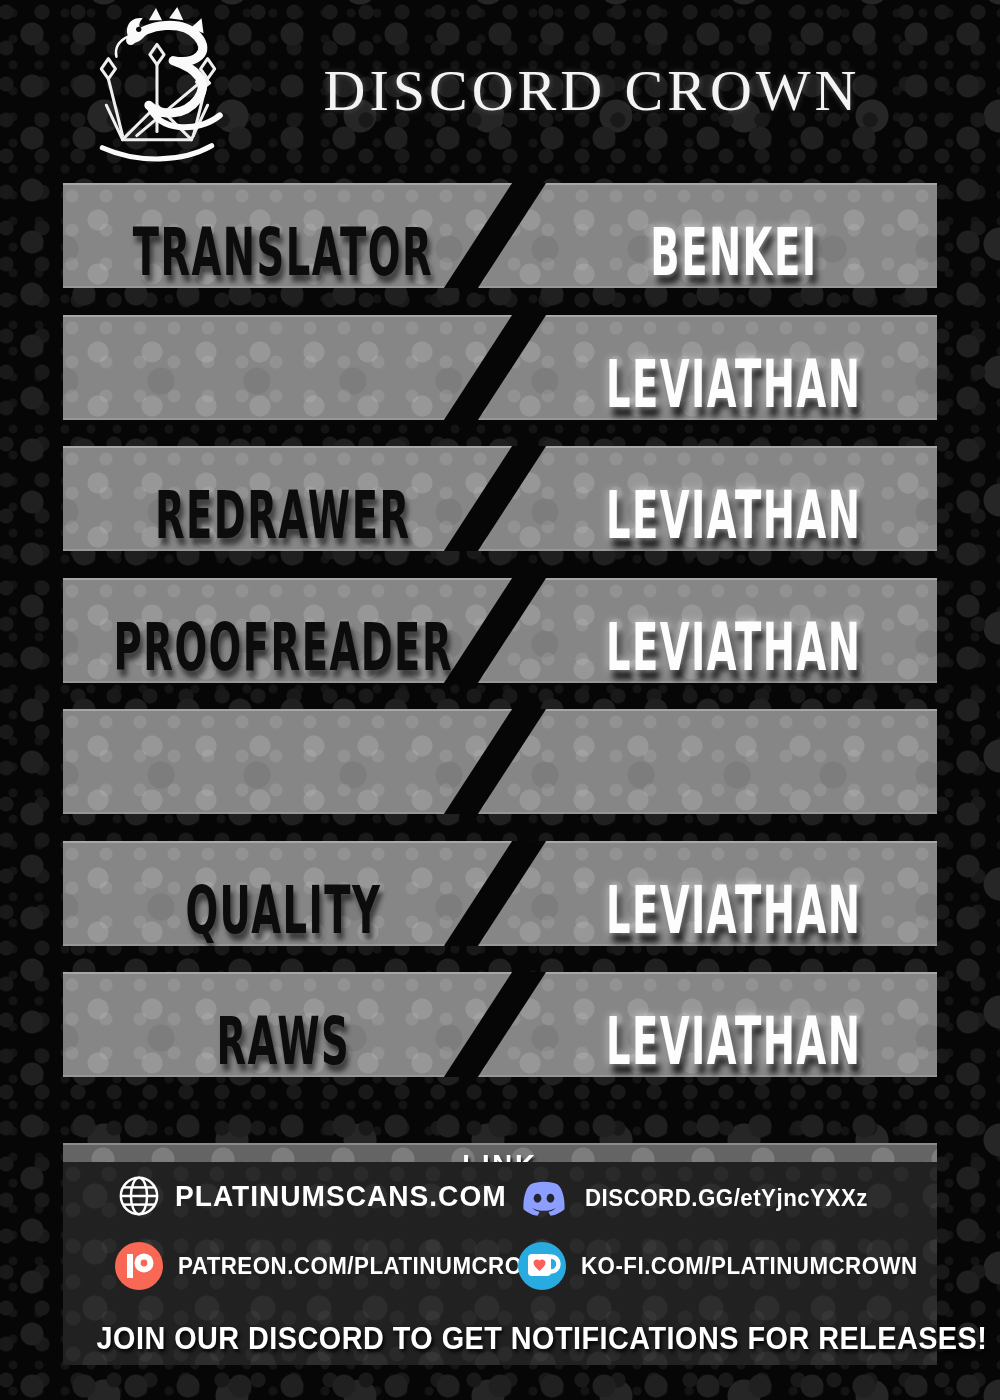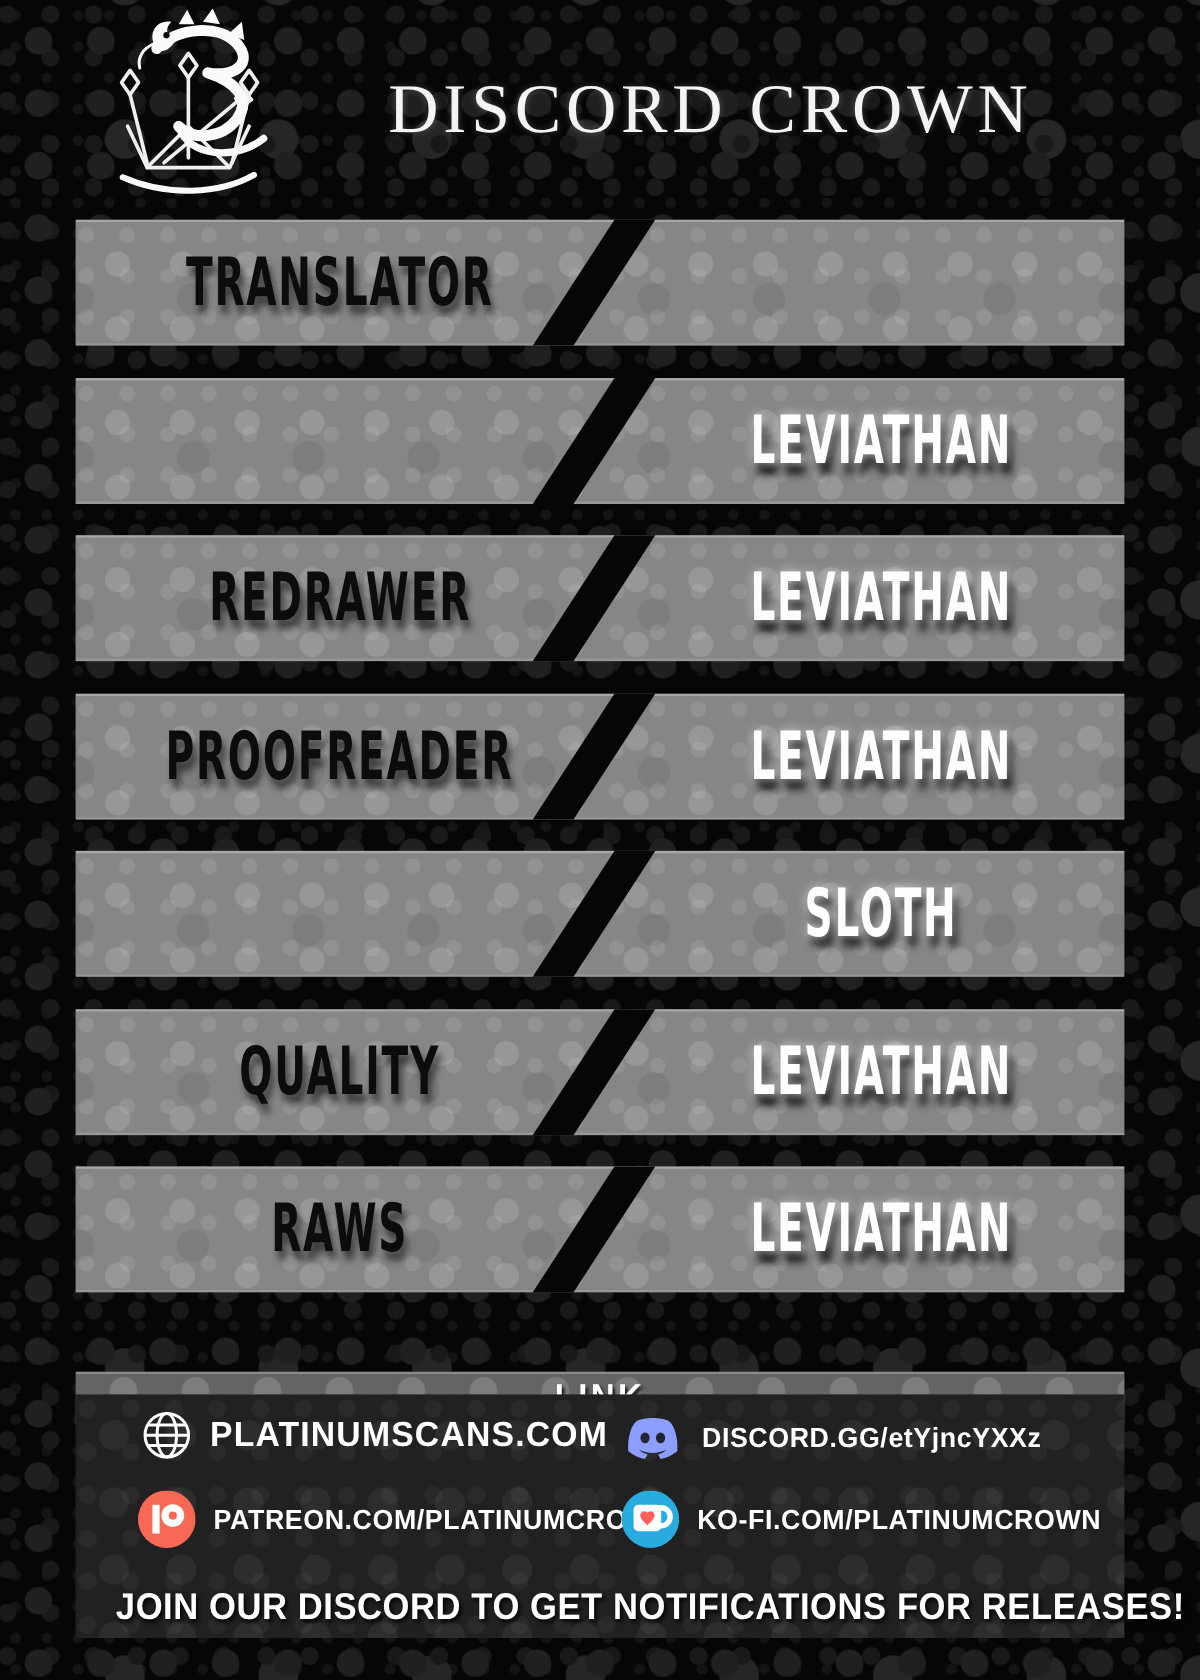--- a/index.html
+++ b/index.html
@@ -38,22 +38,22 @@
       radial-gradient(circle,rgba(0,0,0,.07) 0 13px,transparent 14px);
     background-size:54px 54px,34px 34px,96px 96px;
     background-position:8px 10px,26px 30px,50px 18px;
     box-shadow:inset 0 2px 0 rgba(255,255,255,.28),inset 0 -2px 0 rgba(255,255,255,.14);
   }
   .slash{
     position:absolute;top:-12px;height:129px;left:415px;width:34px;
     background:#060606;transform:skewX(-33deg);
   }
   .role,.name{
-    position:absolute;top:0;height:100%;display:flex;align-items:center;justify-content:center;
-    font-family:"DejaVu Sans",sans-serif;font-weight:700;font-size:44px;white-space:nowrap;
+    position:absolute;top:16px;height:100%;display:flex;align-items:center;justify-content:center;
+    font-family:"DejaVu Sans",sans-serif;font-weight:700;font-size:52px;white-space:nowrap;
   }
   .role{left:0;width:440px;}
   .name{left:468px;width:406px;}
   .role span{
     display:inline-block;transform:scale(.74,1.26);letter-spacing:2px;
     color:#0c0c0c;text-shadow:4px 6px 6px rgba(0,0,0,.55);
   }
   .name span{
     display:inline-block;transform:scale(.74,1.26);letter-spacing:2px;
     color:#fdfdfd;
@@ -141,20 +141,23 @@
       <circle cx="60" cy="23" r="2.6" fill="#0a0a0a"></circle>
     </svg>
     <div class="title">DISCORD CROWN</div>
   </div>
 
   <div class="credit-row" style="top:183px">
     <div class="slash"></div>
     <div class="role">
         <span>TRANSLATOR</span>
       </div>
+    <div class="name">
+        <span>BENKEI</span>
+      </div>
   </div>
   <div class="credit-row" style="top:315px">
     <div class="slash"></div>
     <div class="name">
         <span>LEVIATHAN</span>
       </div>
   </div>
   <div class="credit-row" style="top:446px">
     <div class="slash"></div>
     <div class="role">
@@ -168,23 +171,20 @@
     <div class="slash"></div>
     <div class="role">
         <span>PROOFREADER</span>
       </div>
     <div class="name">
         <span>LEVIATHAN</span>
       </div>
   </div>
   <div class="credit-row" style="top:709px">
     <div class="slash"></div>
-    <div class="name">
-        <span>SLOTH</span>
-      </div>
   </div>
   <div class="credit-row" style="top:841px">
     <div class="slash"></div>
     <div class="role">
         <span>QUALITY</span>
       </div>
     <div class="name">
         <span>LEVIATHAN</span>
       </div>
   </div>

